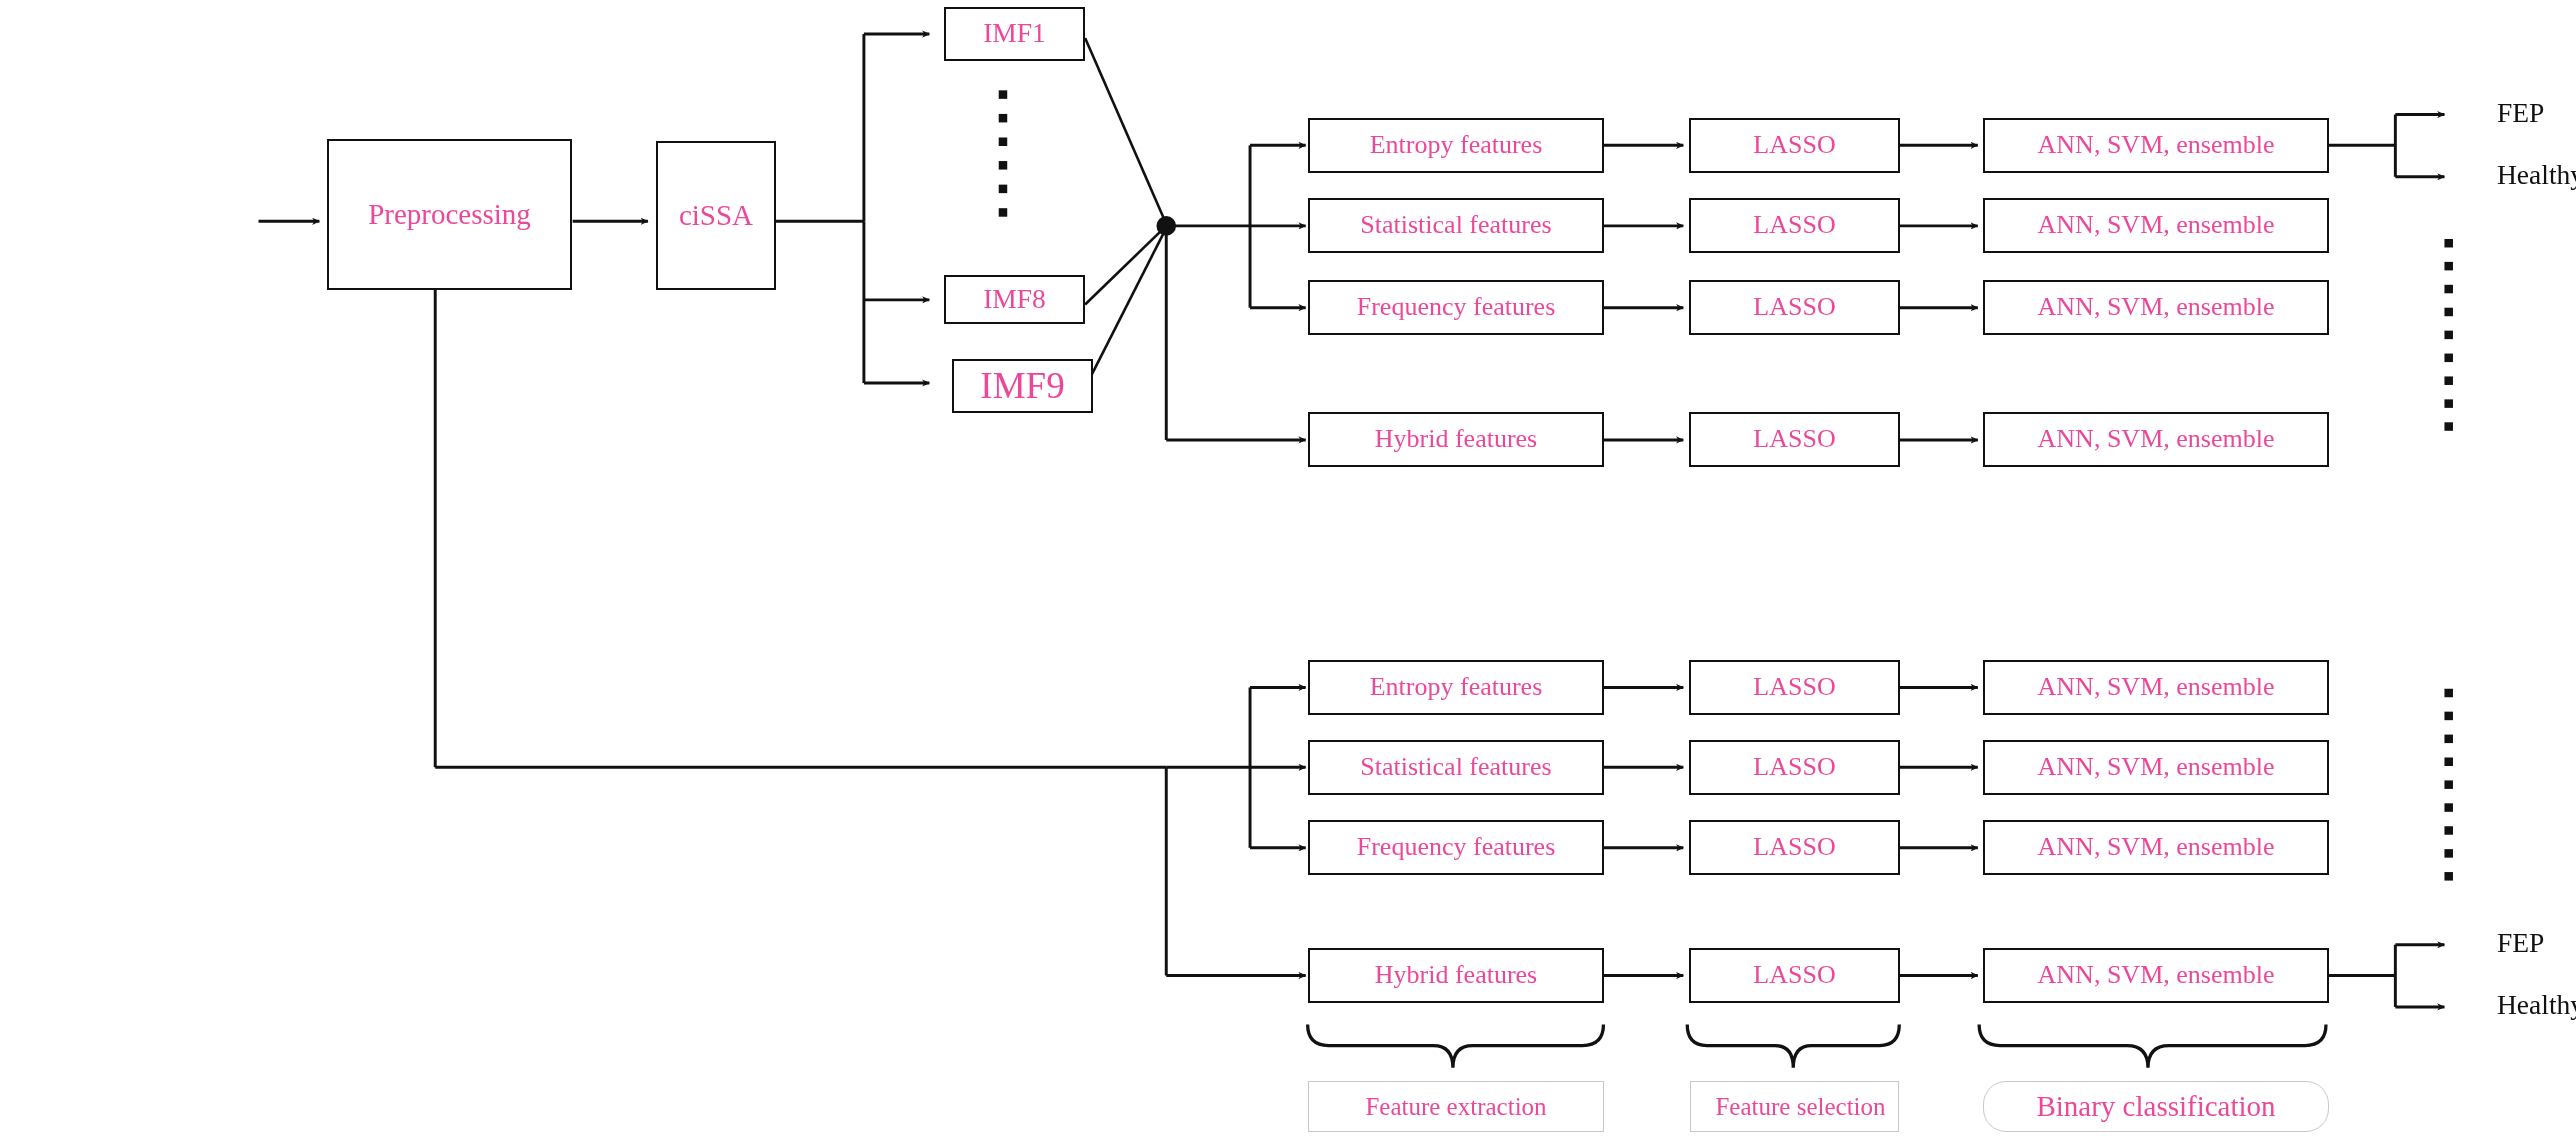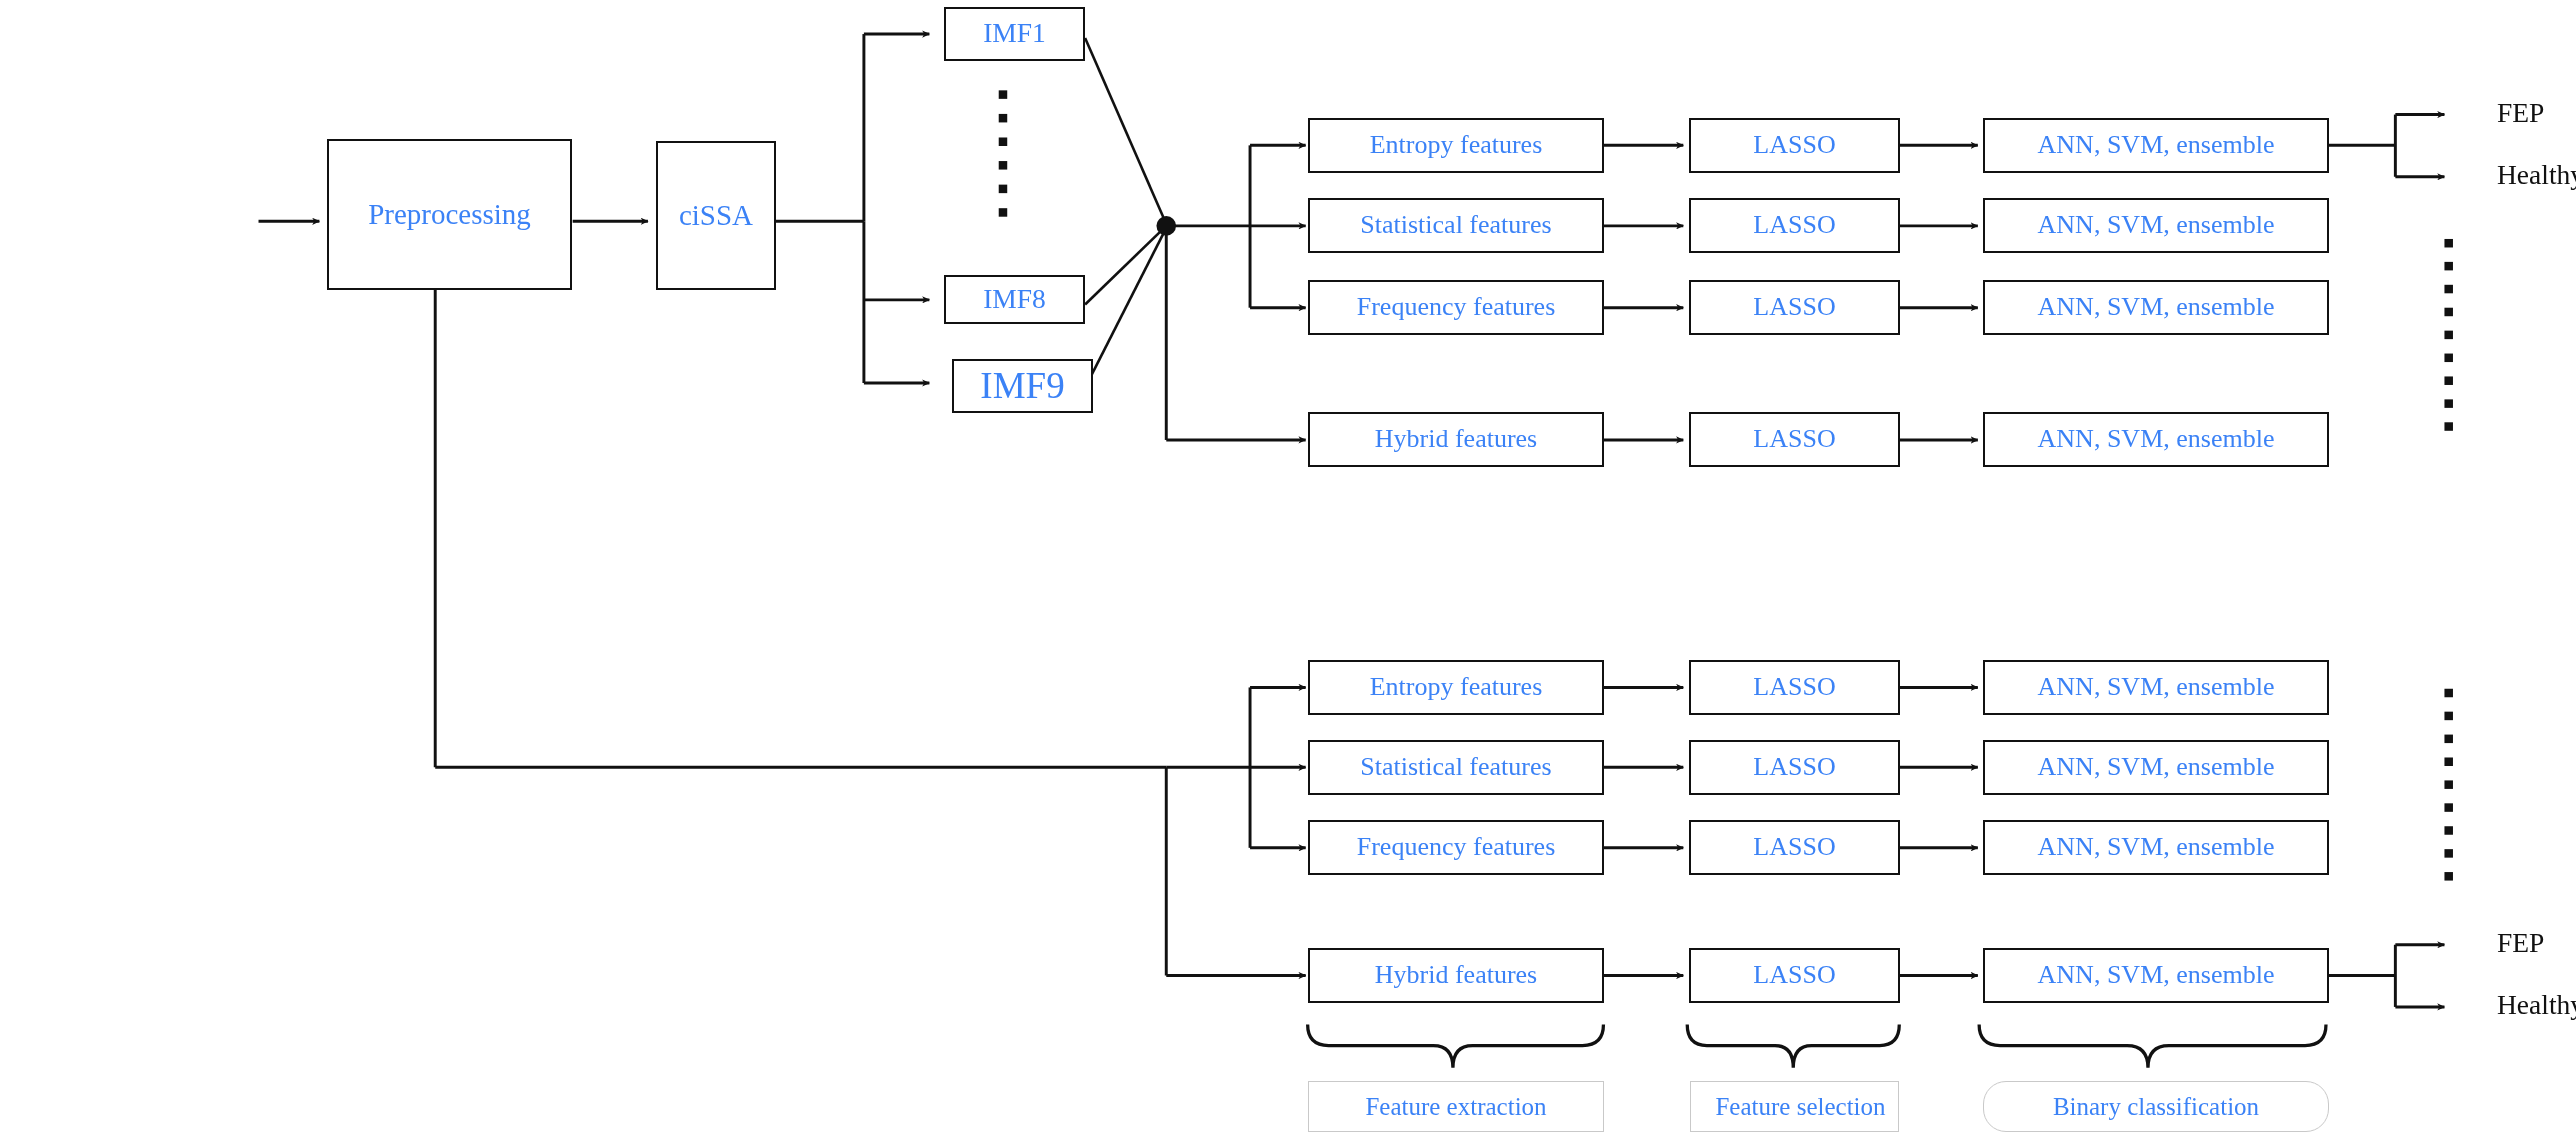--- a/index.html
+++ b/index.html
@@ -3,21 +3,21 @@
 <meta charset="utf-8">
 <style>
   html,body{margin:0;padding:0;background:#ffffff;}
   body{width:2576px;height:1149px;overflow:hidden;
        font-family:"Liberation Serif","DejaVu Serif",serif;}
   #stage{position:relative;width:2576px;height:1149px;background:#fff;}
   svg.layer{position:absolute;left:0;top:0;width:2576px;height:1149px;}
   .node-box{position:absolute;box-sizing:border-box;background:#fff;
             border:2px solid #111;display:flex;align-items:center;
             justify-content:center;text-align:center;line-height:1.18;
-            color:#3b82f6;}
+            color:#ec4899;}
   .node-box.light{border:1.3px solid #c9c9c9;}
   .lbl{display:block;white-space:pre-line;}
   .free-label{position:absolute;color:#111;white-space:nowrap;margin-left:44px;}
 </style>
 </head>
 <body>
 
 <div id="stage">
 
   <svg class="layer" viewBox="0 0 3936 1755" preserveAspectRatio="none">
@@ -237,18 +237,18 @@
 
   <div class="free-label" style="left:2453px;top:927px;font-size:27.5px;">FEP</div>
   <div class="free-label" style="left:2453px;top:989px;font-size:27.5px;">Healthy</div>
 
   <div class="node-box light" style="left:1308px;top:1081px;width:296px;height:51px;font-size:25px;">
     <span class="lbl">Feature extraction</span>
   </div>
   <div class="node-box light" style="left:1690px;top:1081px;width:209px;height:51px;font-size:25px;padding-left:12px;">
     <span class="lbl">Feature selection</span>
   </div>
-  <div class="node-box light" style="left:1983px;top:1081px;width:346px;height:51px;font-size:25px;border-radius:23px;">
+  <div class="node-box light" style="left:1983px;top:1081px;width:346px;height:51px;font-size:29px;border-radius:23px;">
     <span class="lbl">Binary classification</span>
   </div>
 
 </div>
 
 
 </body></html>

